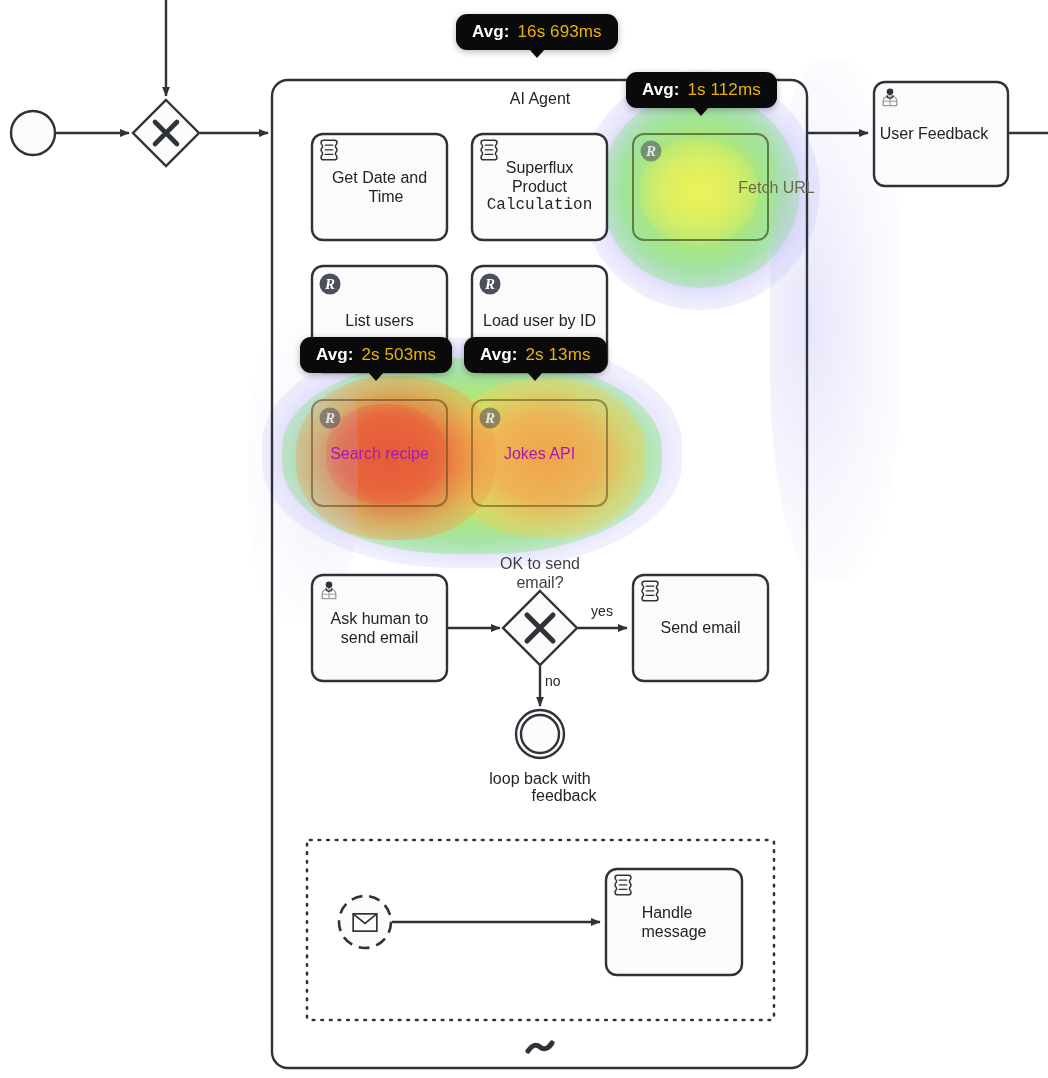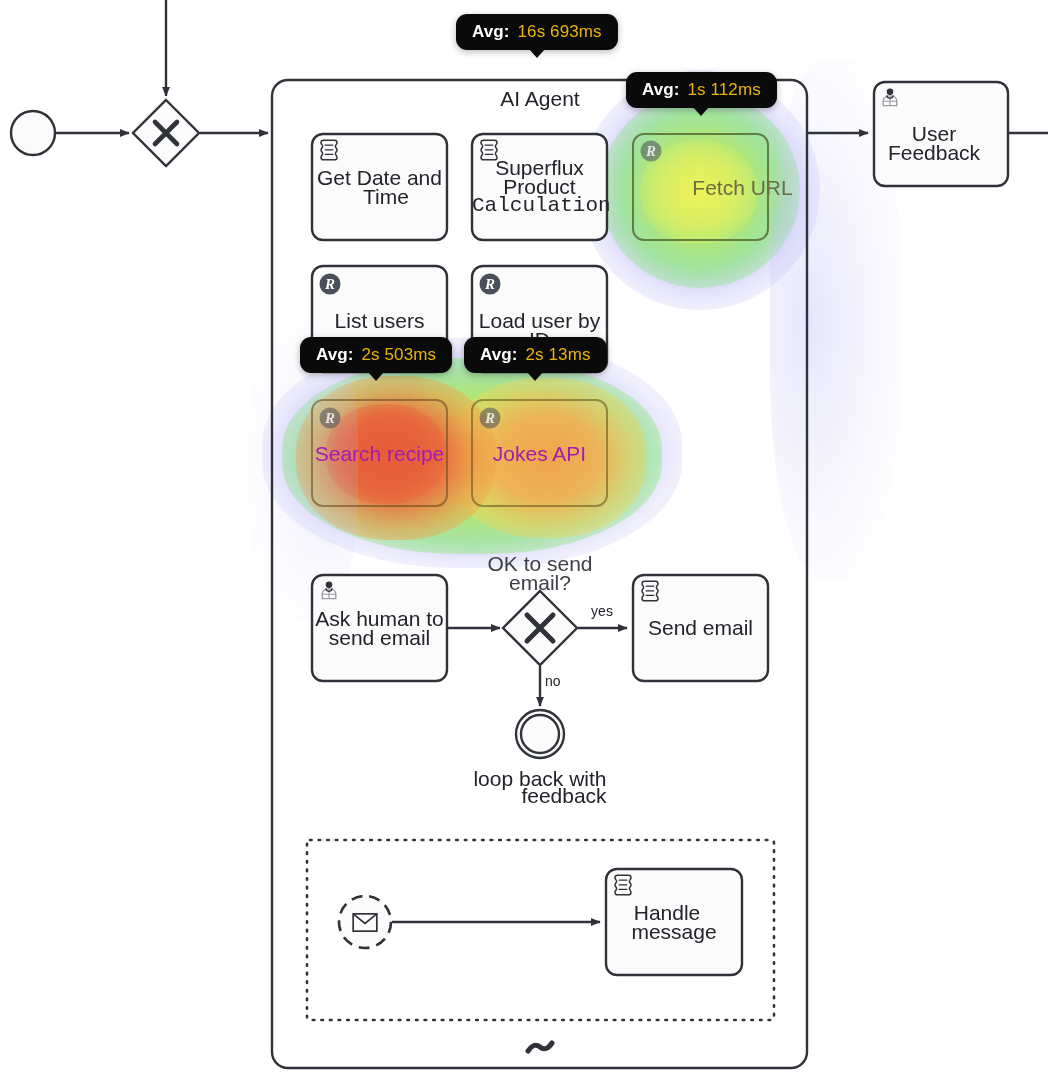--- a/index.html
+++ b/index.html
@@ -72,21 +72,21 @@
     border-right: 8px solid transparent;
     border-top: 9px solid #0a0a0a;
   }
   .avg-tooltip.tip-mid:after   { left: 50%; }
 
   
   .lbl {
     position: absolute;
     text-align: center;
     color: #22242a;
-    font-size: 21px;
+    font-size: 16px;
     line-height: 19px;
     pointer-events: none;
   }
   .lbl.small { font-size: 14px; line-height: 17px; }
   .lbl.faded  { color: #6d6a46; }
   .lbl.faded-red { color: #a21caf; }
   .lbl.gray  { color: #3c3f46; }
 </style>
 </head>
 <body>
@@ -306,21 +306,21 @@
 
   <div class="lbl" style="left:442px; top:89px; width:196px;">AI Agent</div>
 
   <div class="lbl" style="left:312px; top:168px; width:135px;">Get Date and</div>
   <div class="lbl" style="left:312px; top:187px; width:148px;">Time</div>
 
   <div class="lbl" style="left:472px; top:158px; width:135px;">Superflux</div>
   <div class="lbl" style="left:472px; top:177px; width:135px;">Product</div>
   <div class="lbl" style="left:472px; top:196px; width:135px;font-family:Liberation Mono, monospace;">Calculation</div>
 
-  <div class="lbl faded" style="left:633px; top:178px; width:135px;padding-left:42px;">Fetch URL</div>
+  <div class="lbl faded" style="left:667px; top:178px; width:135px;padding-left:42px;">Fetch URL</div>
 
   <div class="lbl" style="left:312px; top:311px; width:135px;">List users</div>
   <div class="lbl" style="left:468px; top:311px; width:143px;">Load user by ID</div>
 
   <div class="lbl faded-red" style="left:312px; top:444px; width:135px;">Search recipe</div>
   <div class="lbl faded-red" style="left:472px; top:444px; width:135px;">Jokes API</div>
 
   <div class="lbl" style="left:310px; top:609px; width:139px;">Ask human to</div>
   <div class="lbl" style="left:310px; top:628px; width:139px;">send email</div>
 

